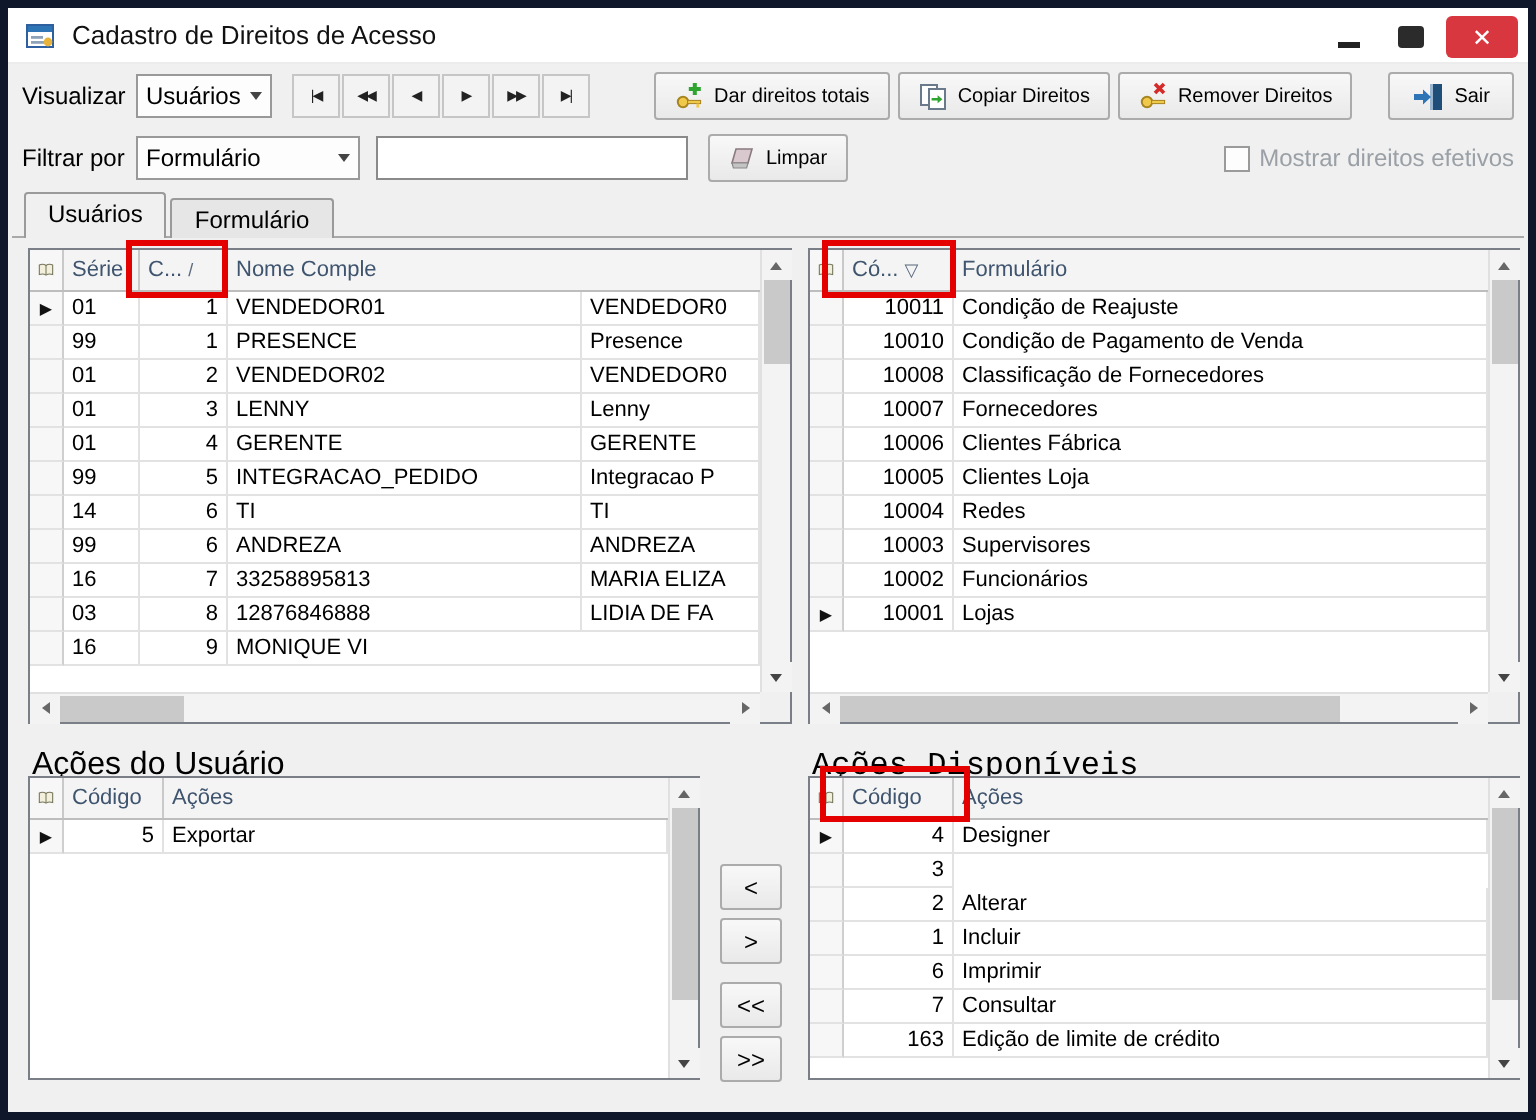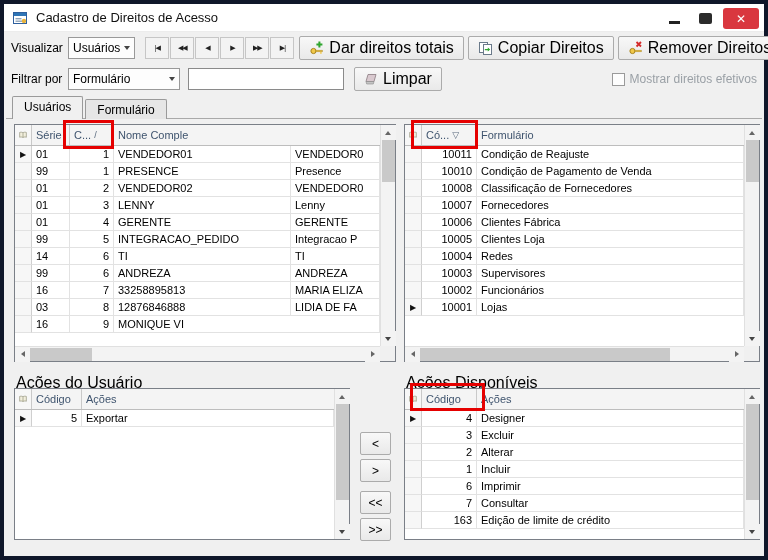--- a/index.html
+++ b/index.html
@@ -28,21 +28,21 @@
   .combo .cval { flex:1; overflow:hidden; white-space:nowrap; }
   .tri { width:0; height:0; border-style:solid; }
   .tri-down  { border-width:4px 3.5px 0; border-color:#444 transparent transparent; }
   .tri-up    { border-width:0 3.5px 4px; border-color:transparent transparent #666; }
   .tri-left  { border-width:3.5px 4px 3.5px 0; border-color:transparent #666 transparent transparent; }
   .tri-right { border-width:3.5px 0 3.5px 4px; border-color:transparent transparent transparent #666; }
   .navgroup { display:flex; margin-left:6px; }
   .navbtn { width:24px; height:22px; border:1px solid #c6c6c6; background:#f3f3f3; margin-right:1px;
             display:flex; align-items:center; justify-content:center; font-size:7px; letter-spacing:-1px; color:#222; }
   .btn { height:24px; border:1px solid #ababab; border-radius:2px; background:linear-gradient(#f8f8f8,#e9e9e9);
-         display:inline-flex; align-items:center; gap:5px; padding:0 9px; font-size:16px; white-space:nowrap; }
+         display:inline-flex; align-items:center; gap:5px; padding:0 9px; font-size:10px; white-space:nowrap; }
   .right-group { margin-left:auto; display:flex; gap:4px; align-items:center; }
   .sair { margin-left:14px; padding:0 11px; }
   .textinput { width:156px; height:22px; border:1px solid #8a8a8a; background:#fff; padding:0 4px; font-size:12px;
                font-family:"Liberation Sans",sans-serif; }
   .chk-group { margin-left:auto; display:flex; align-items:center; gap:5px; }
   .checkbox { width:13px; height:13px; border:1px solid #9a9a9a; background:#fdfdfd; }
   .chk-label { color:#9aa0a6; font-size:12px; }
 
   
   .tabs { position:absolute; top:92px; left:8px; height:23px; display:flex; align-items:flex-end; z-index:3; }
@@ -449,21 +449,21 @@
           <div class="tri tri-down"></div>
         </div>
     </div>
   </div>
 
   <div class="xferbtn" style="left:356px; top:428px;">&lt;</div>
   <div class="xferbtn" style="left:356px; top:455px;">&gt;</div>
   <div class="xferbtn" style="left:356px; top:487px;">&lt;&lt;</div>
   <div class="xferbtn" style="left:356px; top:514px;">&gt;&gt;</div>
 
-  <div class="section-label" style="left:402px; top:370px;">Ações Disponíveis</div>
+  <div class="section-label" style="left:402px; top:370px;font-family:Liberation Mono, monospace;">Ações Disponíveis</div>
   <div class="grid g-avact" style="left:400px; top:384px; width:356px; height:152px;">
     <div class="grid-header">
       <div class="hcell ind">
         <svg width="12" height="10" viewBox="0 0 12 10">
           <path d="M6 1.6 C4.6 0.6 2.6 0.6 1 1.2 V8.4 C2.6 7.8 4.6 7.8 6 8.8 C7.4 7.8 9.4 7.8 11 8.4 V1.2 C9.4 0.6 7.4 0.6 6 1.6 Z" fill="#f2efdd" stroke="#76765a" stroke-width="0.8"></path>
           <path d="M6 1.6 V8.8" stroke="#76765a" stroke-width="0.8"></path>
         </svg>
       </div>
       <div class="hcell c-cod">Código</div>
       <div class="hcell c-ac" style="border-right:none;">Ações</div>
@@ -471,21 +471,20 @@
     <div class="grid-body">
 
     <div class="grid-row" style="">
         <div class="cell ind">▶</div>
         <div class="cell c-cod num">4</div>
         <div class="cell c-ac">Designer</div>
       </div>
         <div class="grid-row" style="">
         <div class="cell ind"></div>
         <div class="cell c-cod num">3</div>
-        <div class="cell c-ac">Excluir</div>
       </div>
         <div class="grid-row" style="">
         <div class="cell ind"></div>
         <div class="cell c-cod num">2</div>
         <div class="cell c-ac">Alterar</div>
       </div>
         <div class="grid-row" style="">
         <div class="cell ind"></div>
         <div class="cell c-cod num">1</div>
         <div class="cell c-ac">Incluir</div>

